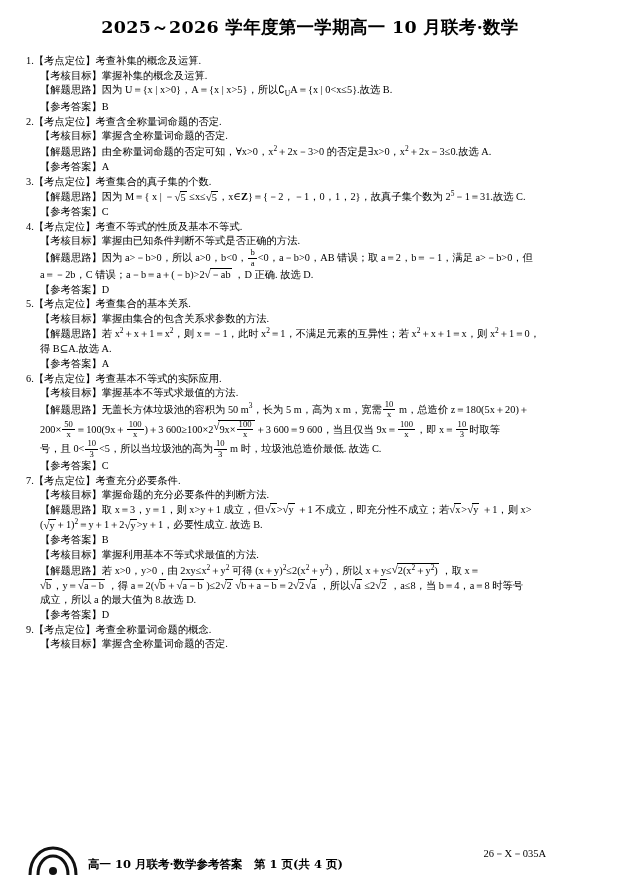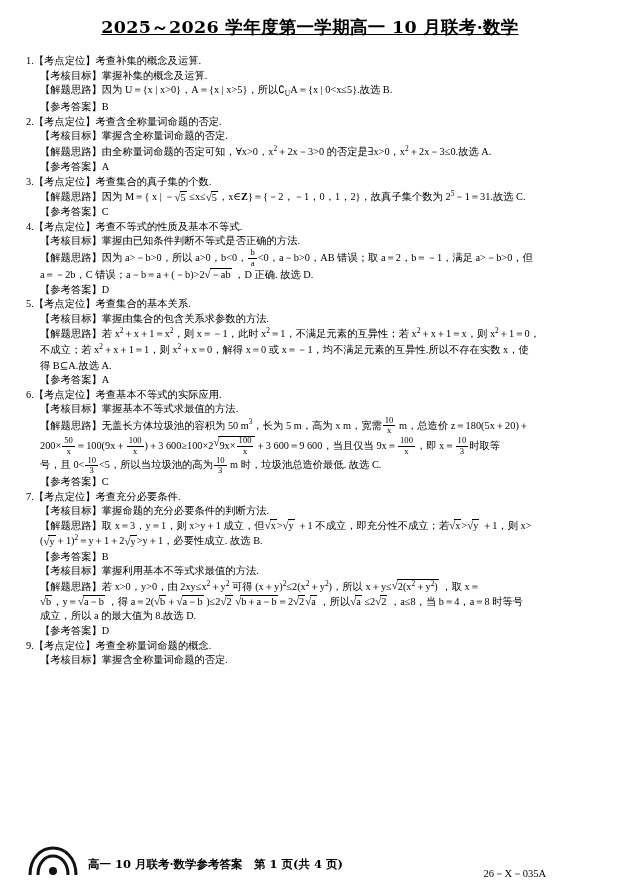--- a/index.html
+++ b/index.html
@@ -18,21 +18,20 @@
   .page {
     width: 620px;
     height: 881px;
     box-sizing: border-box;
     padding: 14px 26px 0 26px;
     position: relative;
   }
   .title-block {
     text-align: center;
     margin-bottom: 8px;
-    text-decoration: underline;
   }
   .title-line1 {
     font-size: 17.5px;
     font-weight: bold;
     letter-spacing: 0.3px;
     line-height: 1.5;
     font-family: "DejaVu Serif", "Liberation Serif", serif;
   }
   .title-line2 {
     font-size: 17.5px;
@@ -115,21 +114,21 @@
     position: absolute;
     left: 88px;
     bottom: 9px;
     font-size: 11.5px;
     font-weight: bold;
     font-family: "DejaVu Serif", "Liberation Serif", serif;
   }
   .footer-right {
     position: absolute;
     right: 26px;
-    bottom: 0;
+    bottom: 20px;
     font-size: 10.5px;
     font-family: "Liberation Serif", serif;
   }
   .logo {
     position: absolute;
     left: 26px;
     bottom: 2px;
     width: 54px;
     height: 34px;
   }
@@ -171,21 +170,20 @@
       <p class="line indent"><span>【考核目标】</span><span>掌握由已知条件判断不等式是否正确的方法.</span></p>
       <p class="line indent">【解题思路】因为 a&gt;－b&gt;0，所以 a&gt;0，b&lt;0，<span class="frac"><span class="n">b</span><span class="d">a</span></span>&lt;0，a－b&gt;0，AB 错误；取 a＝2，b＝－1，满足 a&gt;－b&gt;0，但</p>
       <p class="line indent">a＝－2b，C 错误；a－b＝a＋(－b)&gt;2<span class="sqrt"><span class="rad">－ab</span></span> ，D 正确. 故选 D.</p>
       <p class="line indent"><span>【参考答案】</span><span>D</span></p>
     </div>
 
     <div class="qblock">
       <p class="line"><span>5.</span><span>【考点定位】</span><span>考查集合的基本关系.</span></p>
       <p class="line indent"><span>【考核目标】</span><span>掌握由集合的包含关系求参数的方法.</span></p>
       <p class="line indent">【解题思路】若 x<sup>2</sup>＋x＋1＝x<sup>2</sup>，则 x＝－1，此时 x<sup>2</sup>＝1，不满足元素的互异性；若 x<sup>2</sup>＋x＋1＝x，则 x<sup>2</sup>＋1＝0，</p>
-      <p class="line indent">不成立；若 x<sup>2</sup>＋x＋1＝1，则 x<sup>2</sup>＋x＝0，解得 x＝0 或 x＝－1，均不满足元素的互异性.所以不存在实数 x，使</p>
       <p class="line indent">得 B⊆A.故选 A.</p>
       <p class="line indent"><span>【参考答案】</span><span>A</span></p>
     </div>
 
     <div class="qblock">
       <p class="line"><span>6.</span><span>【考点定位】</span><span>考查基本不等式的实际应用.</span></p>
       <p class="line indent"><span>【考核目标】</span><span>掌握基本不等式求最值的方法.</span></p>
       <p class="line indent">【解题思路】无盖长方体垃圾池的容积为 50 m<sup>3</sup>，长为 5 m，高为 x m，宽需<span class="frac"><span class="n">10</span><span class="d">x</span></span> m，总造价 z＝180(5x＋20)＋</p>
       <p class="line indent">200×<span class="frac"><span class="n">50</span><span class="d">x</span></span>＝100(9x＋<span class="frac"><span class="n">100</span><span class="d">x</span></span>)＋3 600≥100×2<span class="sqrt"><span class="rad">9x×<span class="frac"><span class="n">100</span><span class="d">x</span></span></span></span>＋3 600＝9 600，当且仅当 9x＝<span class="frac"><span class="n">100</span><span class="d">x</span></span>，即 x＝<span class="frac"><span class="n">10</span><span class="d">3</span></span>时取等</p>
       <p class="line indent">号，且 0&lt;<span class="frac"><span class="n">10</span><span class="d">3</span></span>&lt;5，所以当垃圾池的高为<span class="frac"><span class="n">10</span><span class="d">3</span></span> m 时，垃圾池总造价最低. 故选 C.</p>

